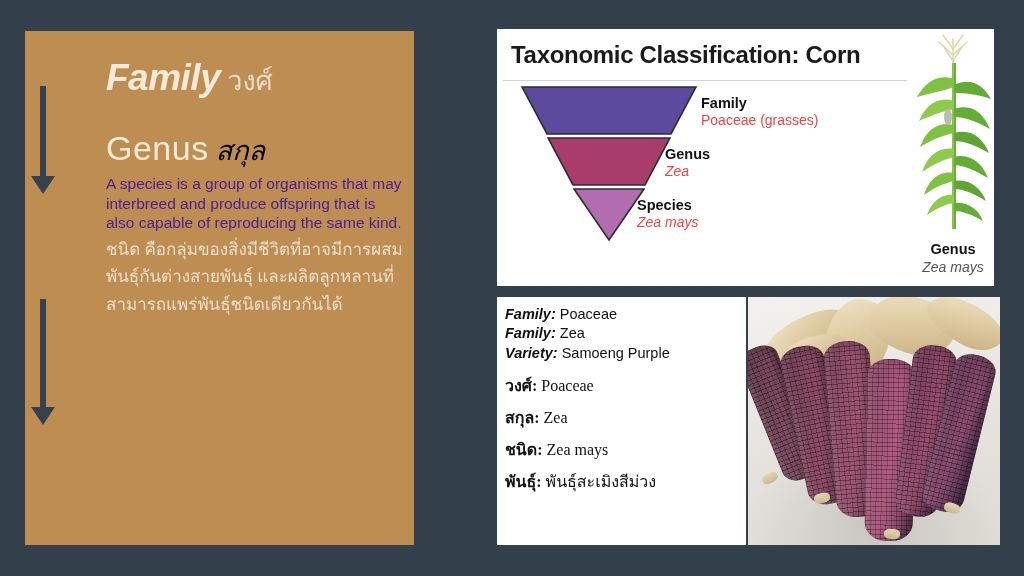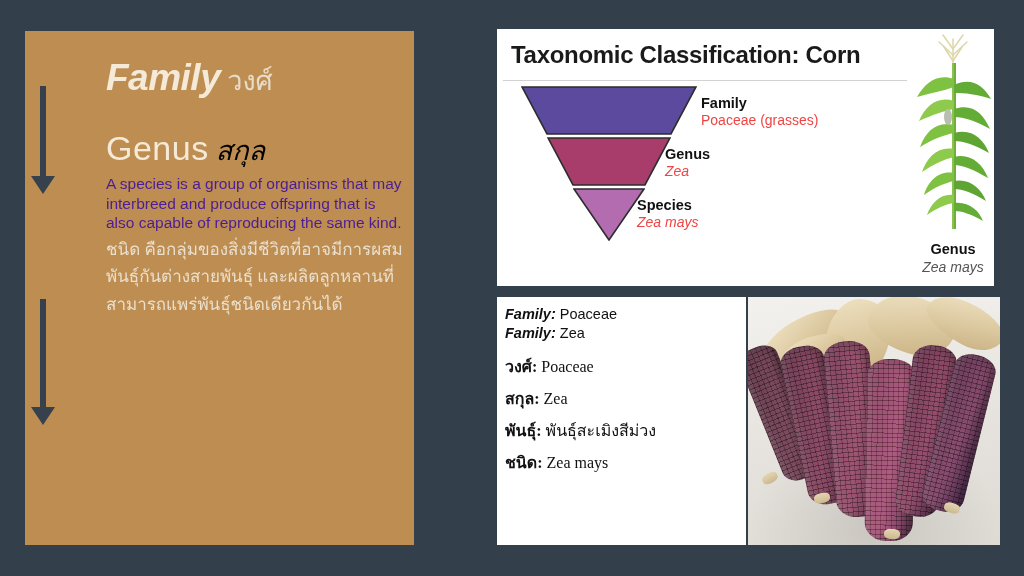--- a/index.html
+++ b/index.html
@@ -401,36 +401,40 @@
   <div class="info-list">
 
     <div class="info-en">
       <b>Family:</b>
       <span>Poaceae</span>
     </div>
     <div class="info-en">
       <b>Family:</b>
       <span>Zea</span>
     </div>
+    <div class="info-en">
+      <b>Variety:</b>
+      <span>Samoeng Purple</span>
+    </div>
 
     <div class="info-th">
       <b>วงศ์:</b>
       <span>Poaceae</span>
     </div>
     <div class="info-th">
       <b>สกุล:</b>
       <span>Zea</span>
     </div>
     <div class="info-th">
+      <b>ชนิด:</b>
+      <span>Zea mays</span>
+    </div>
+    <div class="info-th">
       <b>พันธุ์:</b>
       <span>พันธุ์สะเมิงสีม่วง</span>
-    </div>
-    <div class="info-th">
-      <b>ชนิด:</b>
-      <span>Zea mays</span>
     </div>
 
   </div>
 </div>
 
 <div class="photo-card">
   <div class="photo-inner">
 
     <div class="husk" style="left:8px;  top:22px;  width:96px; height:44px; transform:rotate(-28deg);"></div>
     <div class="husk" style="left:78px; top:2px;   width:64px; height:76px; transform:rotate(6deg);"></div>

